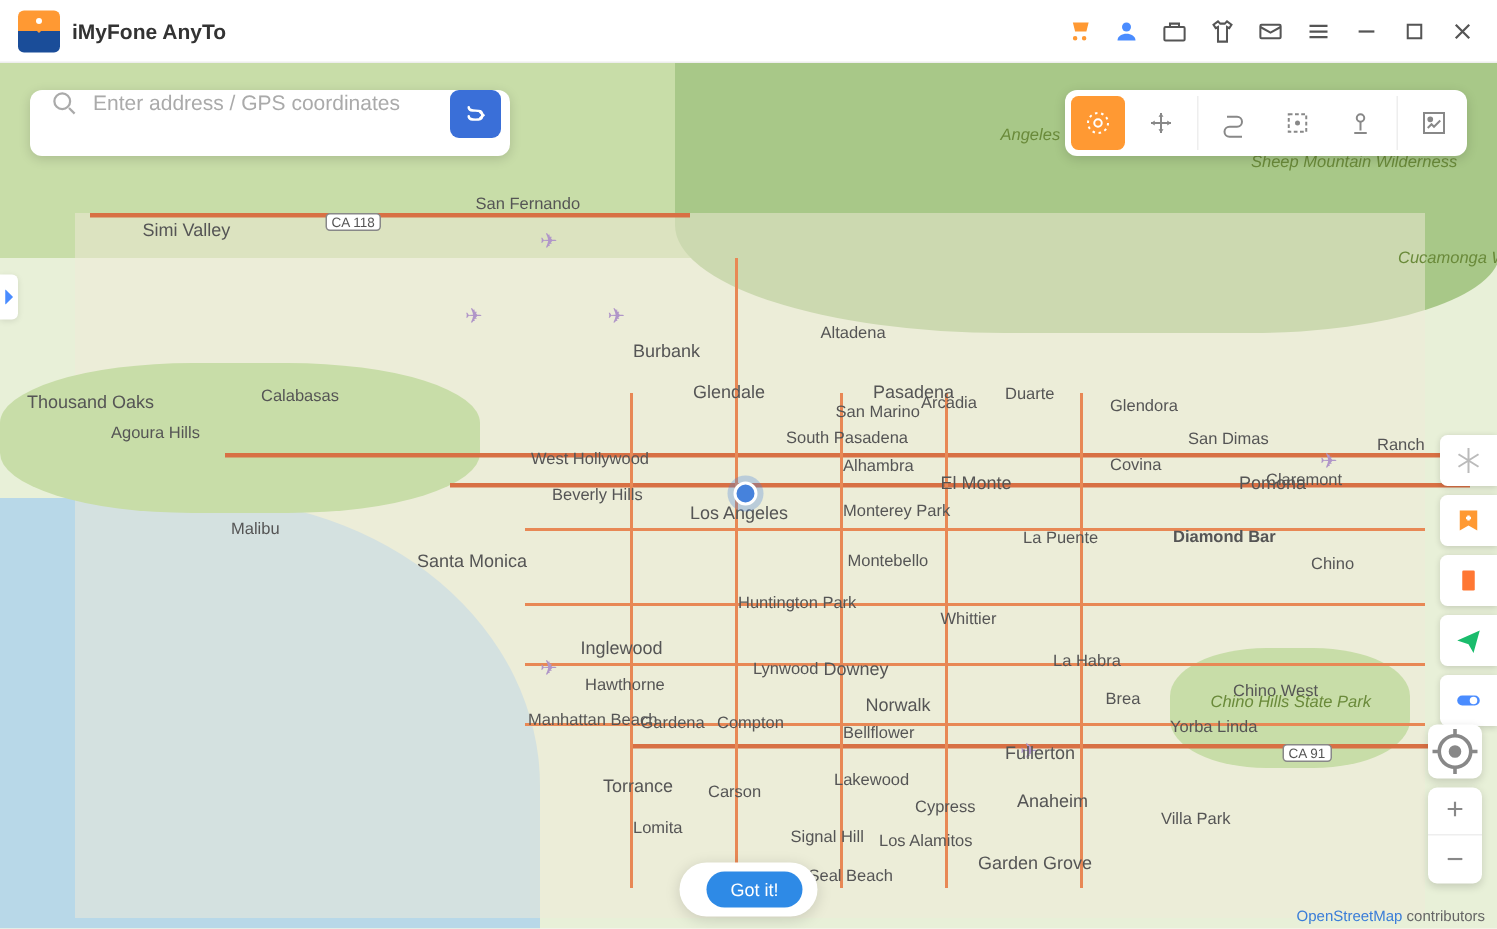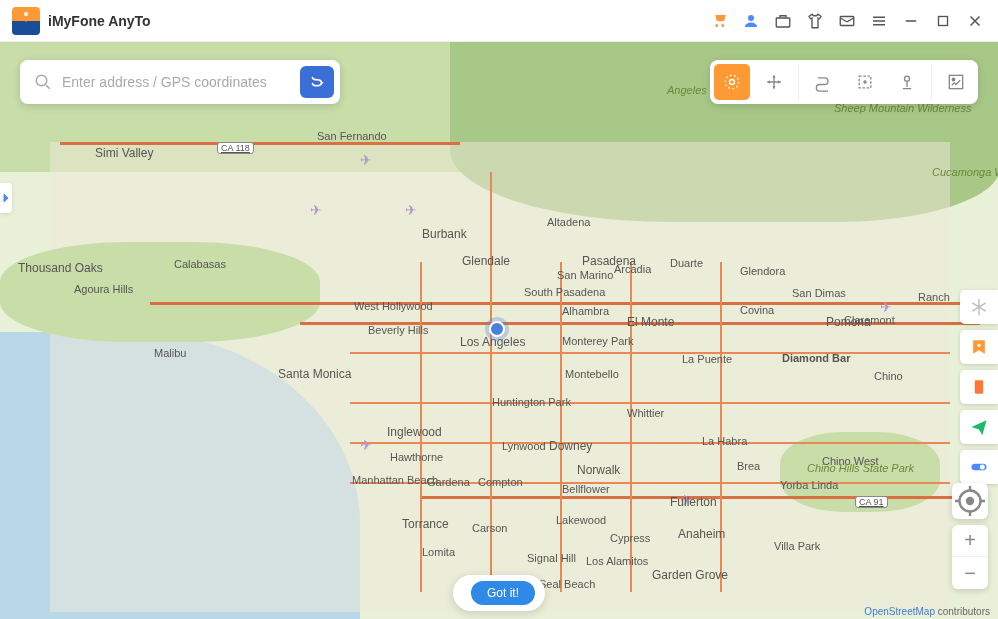--- a/index.html
+++ b/index.html
@@ -30,24 +30,24 @@
 .road-h { height: 2px; }
 .road-v { width: 2px; }
 .hwy { position: absolute; background: #d87044; height: 3px; }
 
 
 .city-label { position: absolute; font-size: 11px; color: #555; white-space: nowrap; background: rgba(255,255,255,0); padding: 0 2px; }
 .city-label.big { font-size: 12px; }
 .green-label { color: #6a8a3a; font-style: italic; }
 
 
-.shield { position: absolute; background: #fff; border: 1px solid #888; border-radius: 3px; font-size: 9px; padding: 0 3px; color: #555; text-decoration: underline; }
-
-
-.search-box { position: absolute; top: 60px; left: 20px; width: 320px; height: 44px; background: #fff; border-radius: 8px; box-shadow: 0 2px 8px rgba(0,0,0,0.15); display: flex; align-items: center; padding: 0 6px 0 14px; }
+.shield { position: absolute; background: #fff; border: 1px solid #888; border-radius: 3px; font-size: 9px; padding: 0 3px; color: #555; }
+
+
+.search-box { position: absolute; top: 60px; left: 20px; width: 320px; height: 44px; background: #fff; border-radius: 8px; box-shadow: 0 2px 8px rgba(0,0,0,0.15); display: flex; align-items: flex-start; padding: 0 6px 0 14px; }
 .search-box svg { width: 18px; height: 18px; stroke: #aaa; fill: none; }
 .search-input { flex: 1; border: none; outline: none; font-size: 14px; color: #999; margin-left: 10px; }
 .search-input::placeholder { color: #aaa; }
 .search-btn { width: 34px; height: 32px; background: #3a6fd8; border-radius: 6px; display: flex; align-items: center; justify-content: center; cursor: pointer; }
 .search-btn svg { stroke: #fff; width: 18px; height: 18px; }
 
 
 .top-tools { position: absolute; top: 60px; right: 20px; display: flex; gap: 6px; background: #fff; border-radius: 8px; padding: 4px; box-shadow: 0 2px 8px rgba(0,0,0,0.15); }
 .tool-btn { width: 36px; height: 36px; display: flex; align-items: center; justify-content: center; cursor: pointer; border-radius: 5px; }
 .tool-btn.active { background: #ff9933; }

